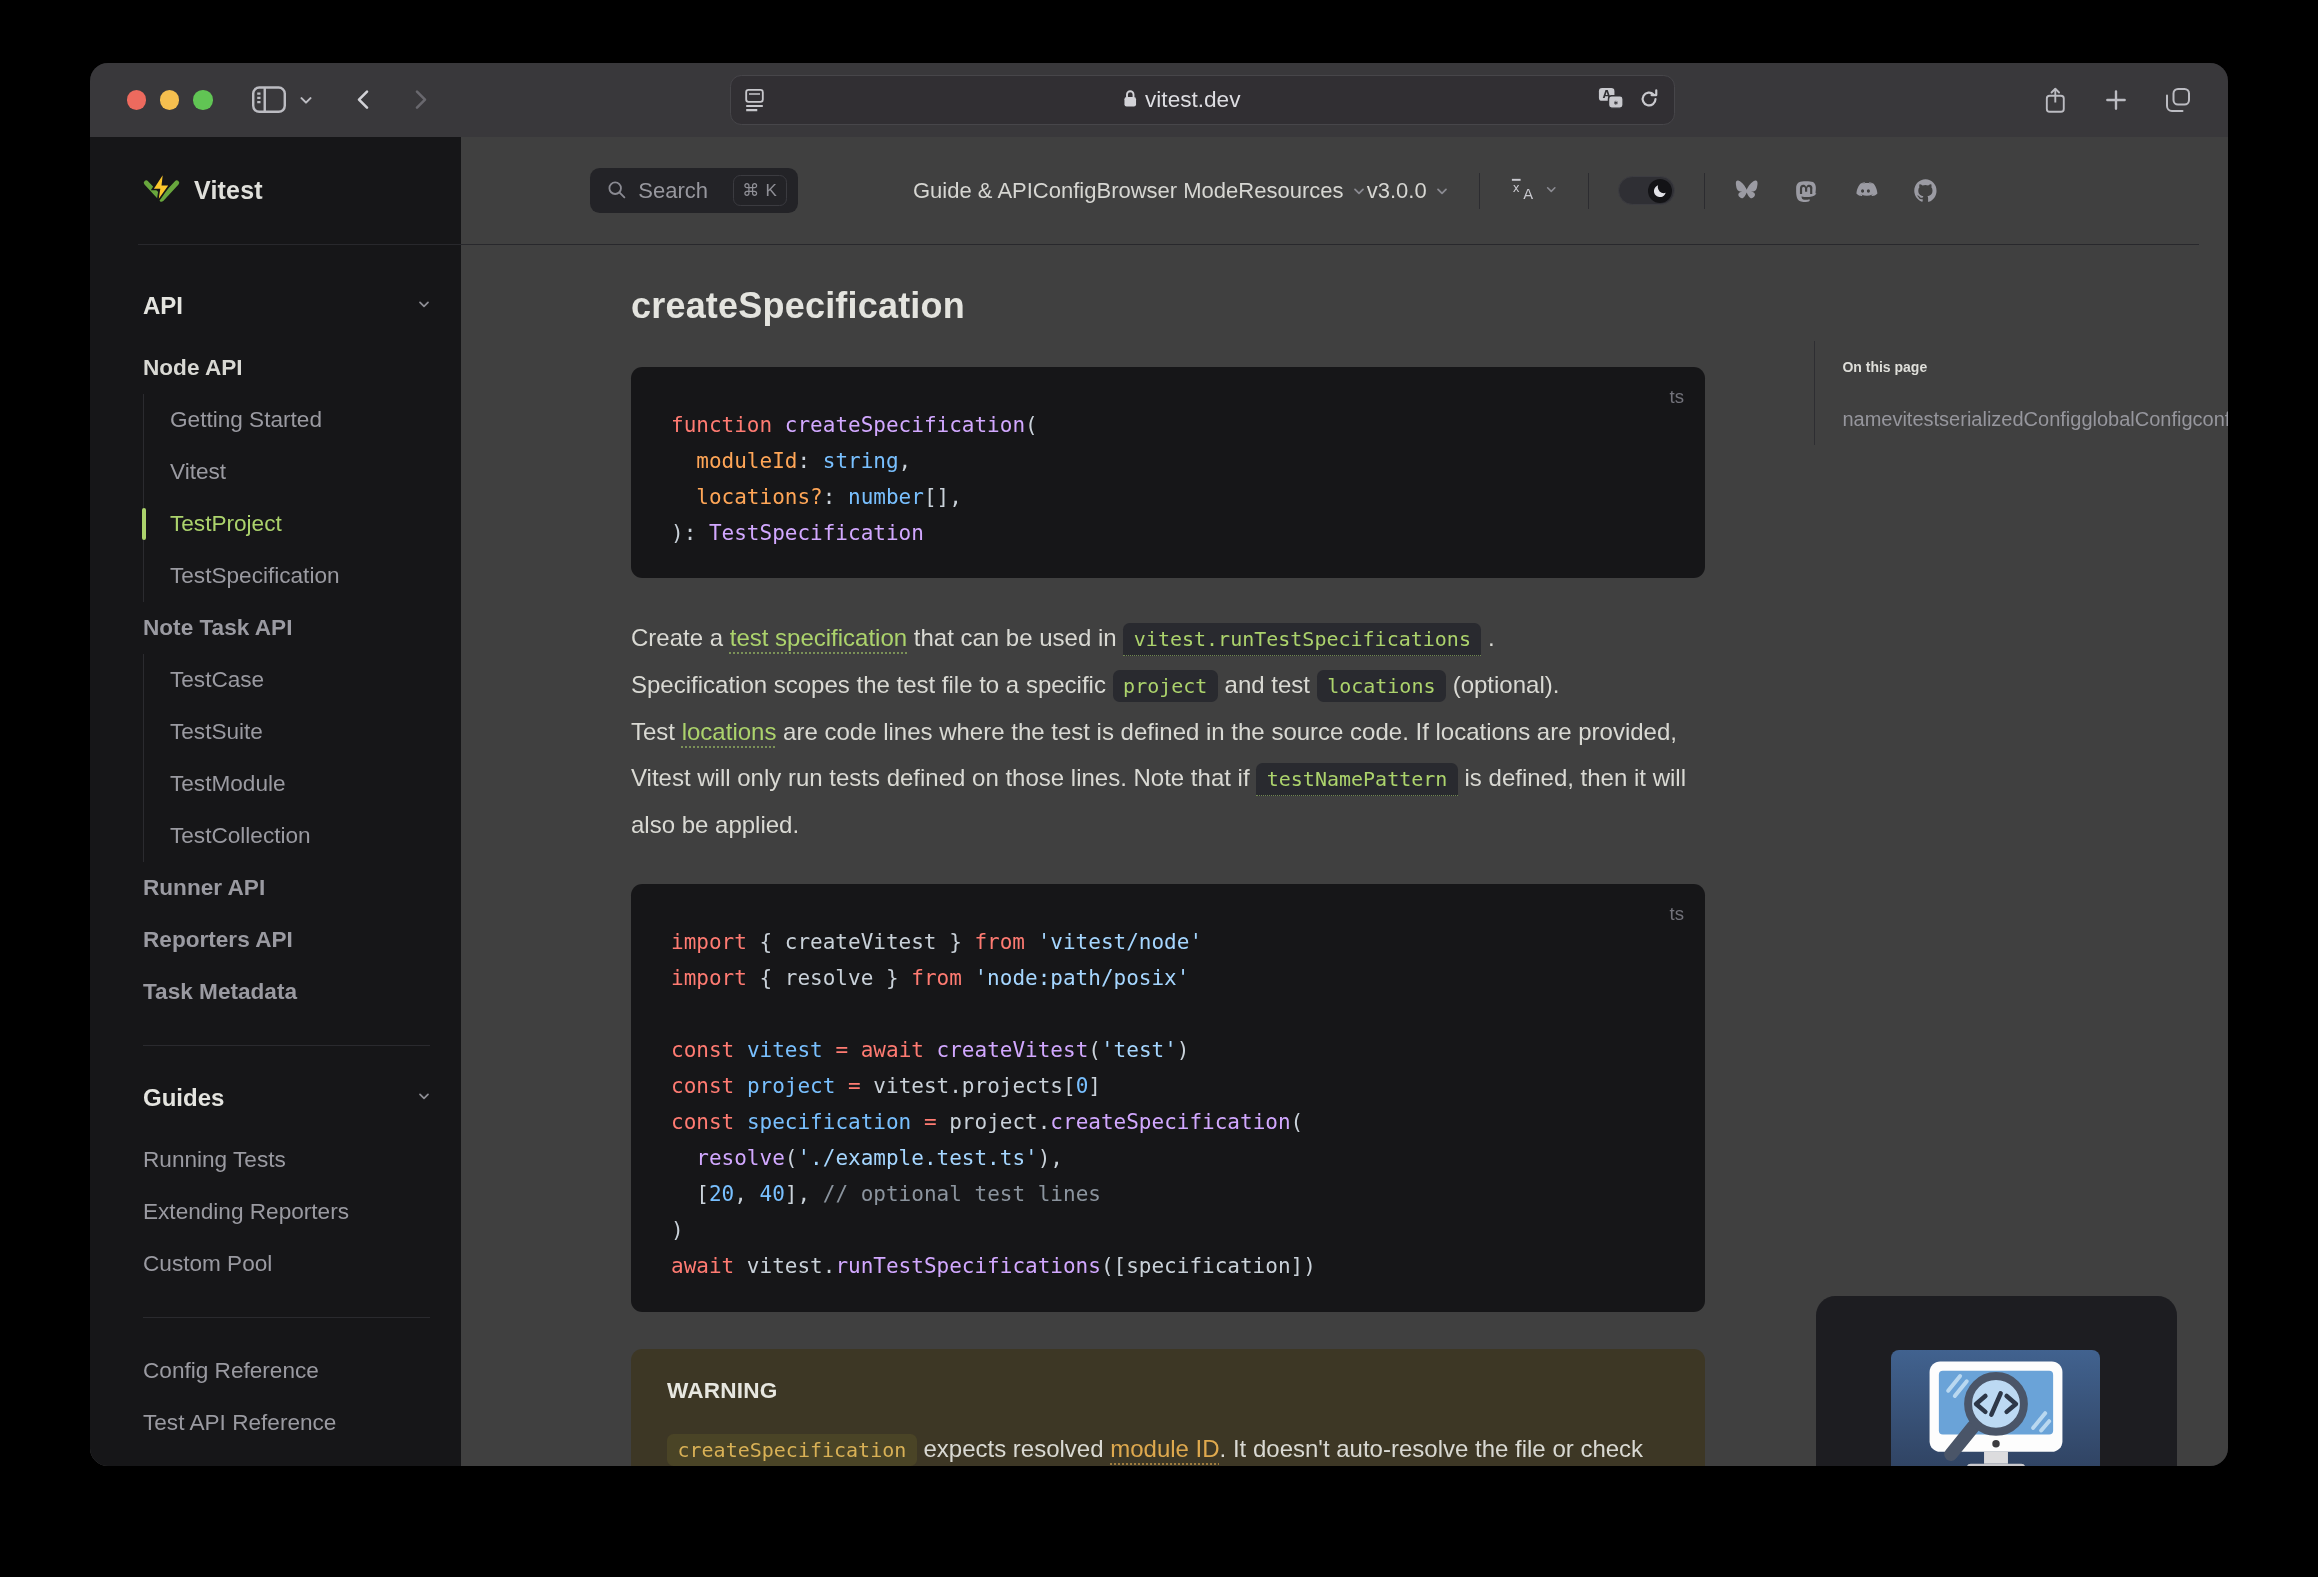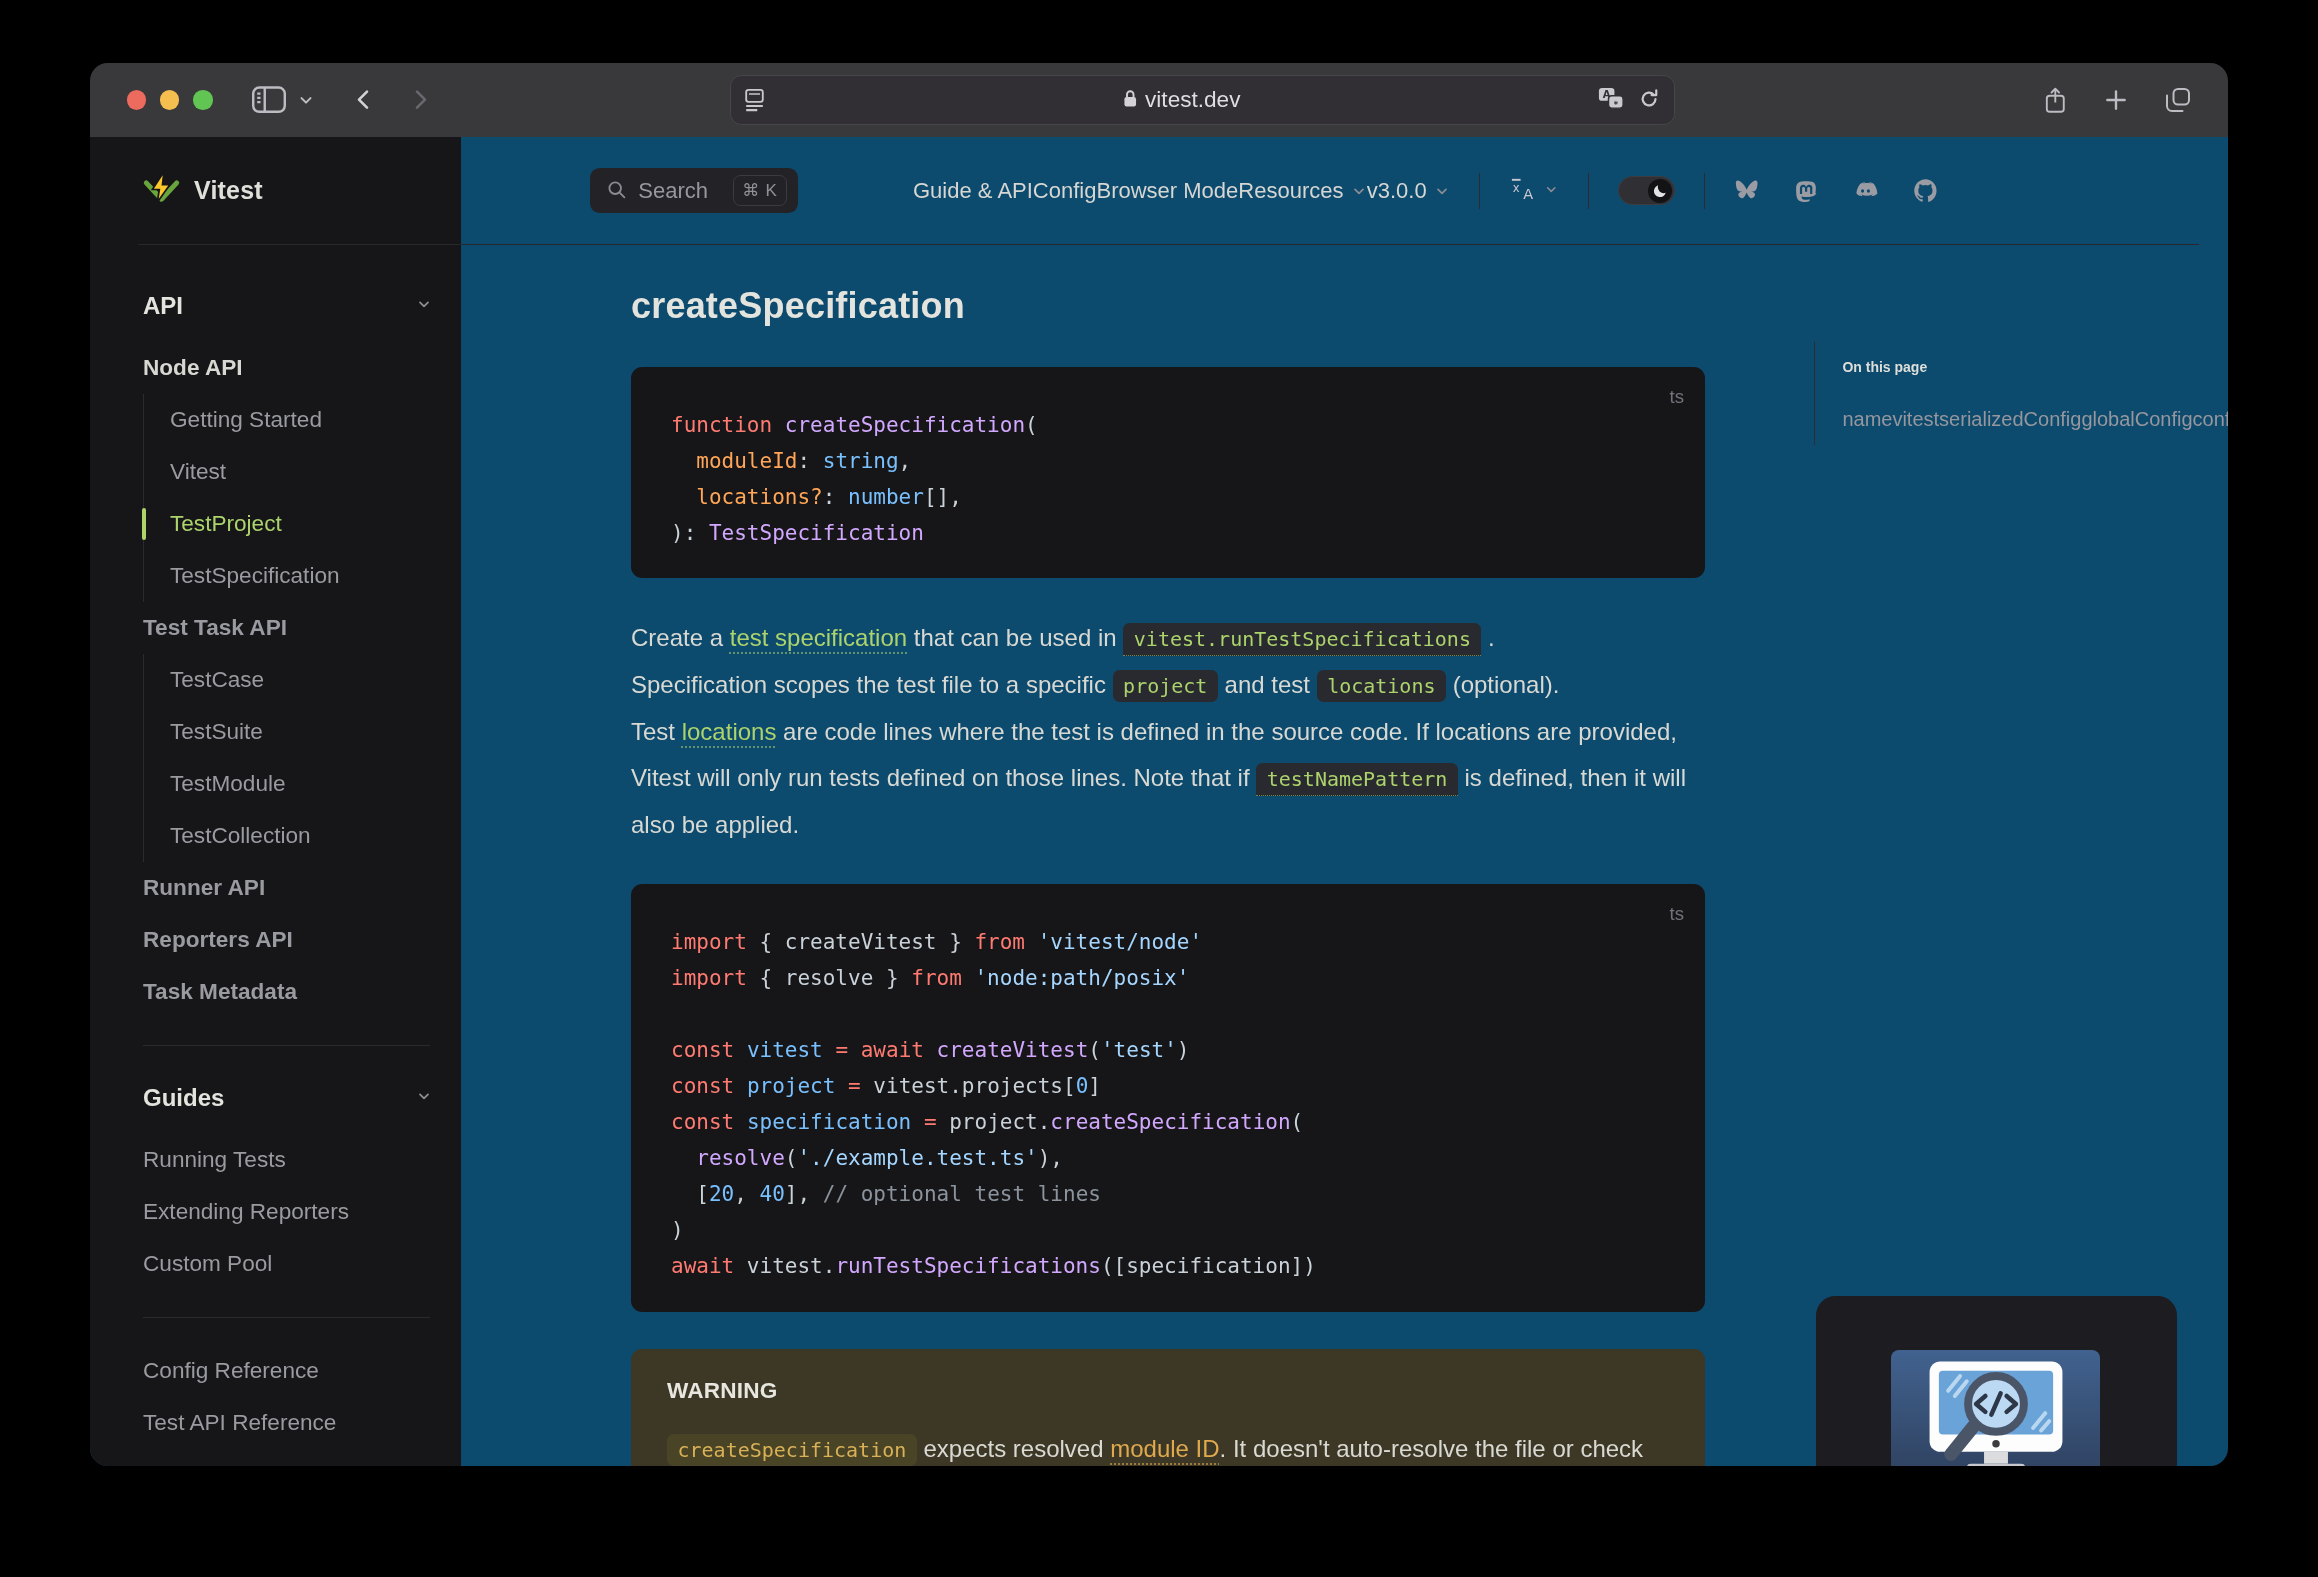--- a/index.html
+++ b/index.html
@@ -24,21 +24,21 @@
   .tb-fwd { margin-left:32px; color:#69686e; }
   .addressbar { position:absolute; left:640px; top:12px; width:945px; height:50px;
     background:#312f33; border:0.8px solid #47464a; border-radius:11.3px;
     display:flex; align-items:center; padding:0 13px; }
   .ab-center { margin:0 auto; display:flex; align-items:center; gap:8px; }
   .ab-url { color:#dddde2; font-size:22.6px; }
   .ab-right { display:flex; align-items:center; gap:13px; }
   .tb-right { position:absolute; right:37px; top:0; height:74px; display:flex; align-items:center; gap:36px; color:#bfbfc4; }
 
   
-  .site { position:absolute; left:0; top:74px; right:0; bottom:0; background:#0c4a6e; }
+  .site { position:absolute; left:0; top:74px; right:0; bottom:0; background:#404040; }
   .top-divider { position:absolute; left:48px; right:29px; top:107px; height:0.8px; background:#28282c; z-index:5; }
 
   
   .sidebar { position:absolute; left:0; top:0; bottom:0; width:371px; background:#161618; }
   .logo-row { height:107px; display:flex; align-items:center; padding-left:52px; gap:13px; }
   .logo-text { color:#e0e0db; font-size:25px; font-weight:bold; letter-spacing:0.2px; }
   .sb-list { padding:36px 21px 0 53px; }
   .sb-section { position:relative; line-height:52px; font-size:24px; font-weight:bold; color:#e4e4df; margin-bottom:9.7px; }
   .sb-section .chev { position:absolute; right:8px; top:16px; color:#8e8e95; }
   .sb-header { line-height:52px; font-size:22.6px; font-weight:600; color:#9a9aa1; }
@@ -220,21 +220,21 @@
             <div class="sb-section"><span>API</span><svg class="chev" width="16" height="16" viewBox="0 0 24 24">
                 <path d="M6 9.5l6 6 6-6" fill="none" stroke="currentColor" stroke-width="2.6" stroke-linecap="round" stroke-linejoin="round"></path>
               </svg></div>
             <div class="sb-header current">Node API</div>
             <div class="sb-group">
               <div class="sb-item">Getting Started</div>
               <div class="sb-item">Vitest</div>
               <div class="sb-item active">TestProject</div>
               <div class="sb-item">TestSpecification</div>
             </div>
-            <div class="sb-header">Test Task API</div>
+            <div class="sb-header">Note Task API</div>
             <div class="sb-group">
               <div class="sb-item">TestCase</div>
               <div class="sb-item">TestSuite</div>
               <div class="sb-item">TestModule</div>
               <div class="sb-item">TestCollection</div>
             </div>
             <div class="sb-header">Runner API</div>
             <div class="sb-header">Reporters API</div>
             <div class="sb-header">Task Metadata</div>
             <div class="sb-divider"></div>

